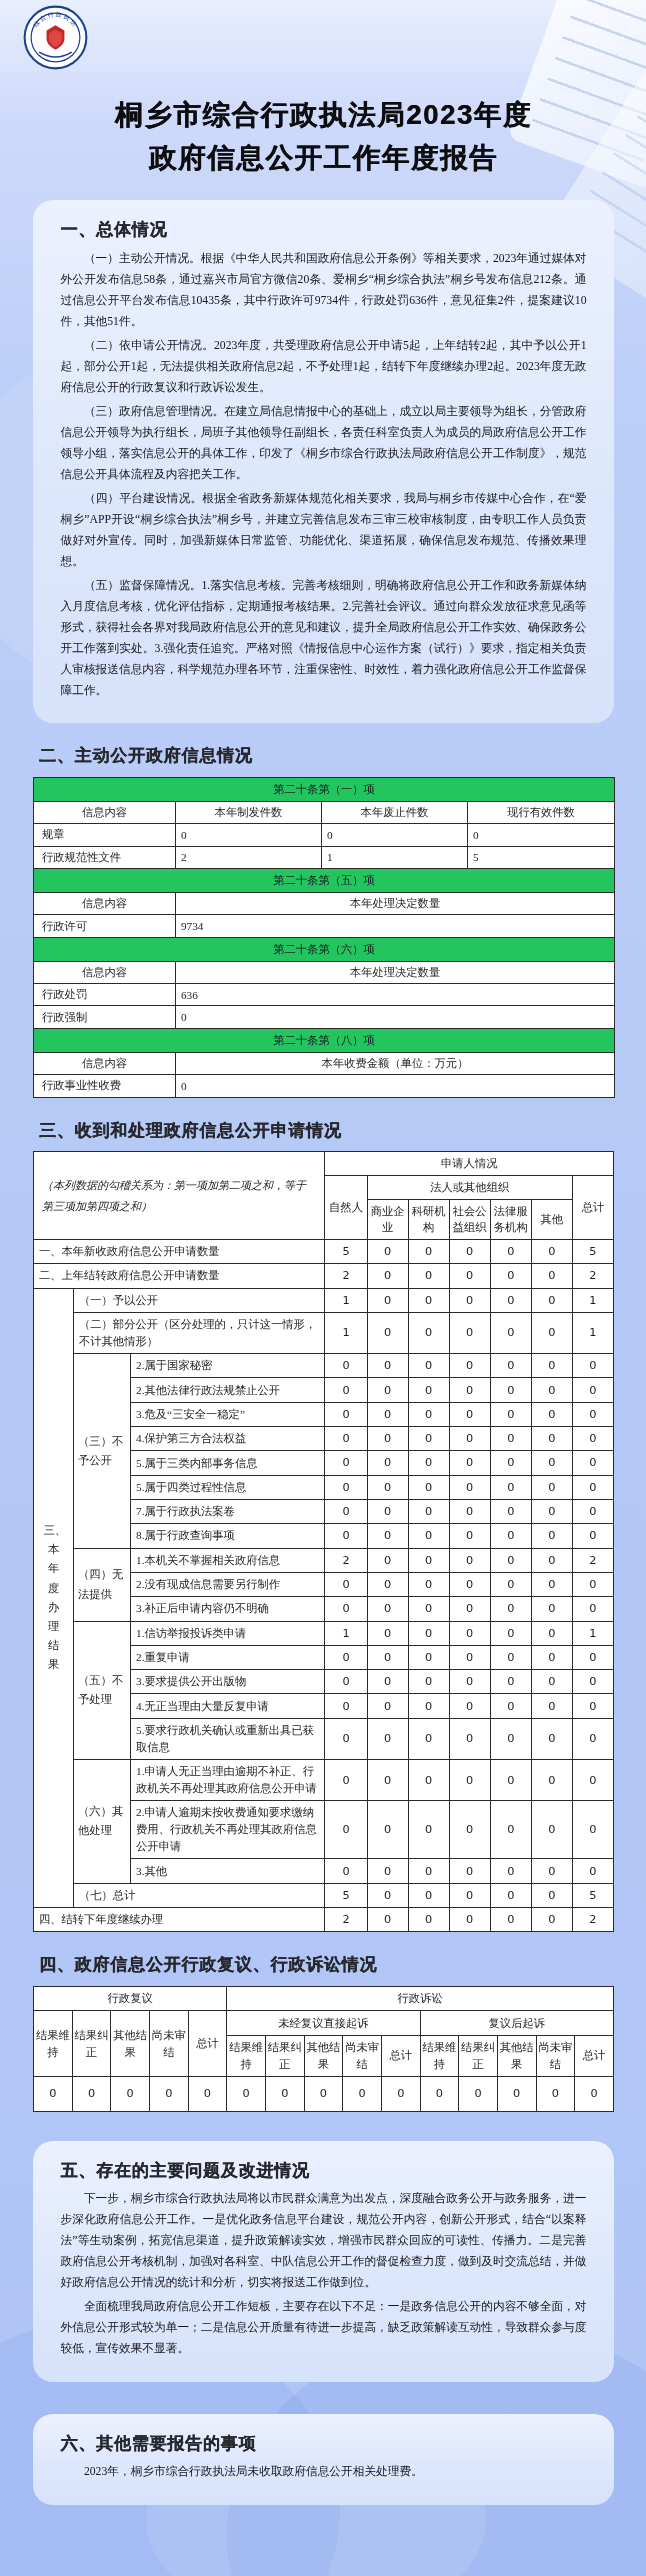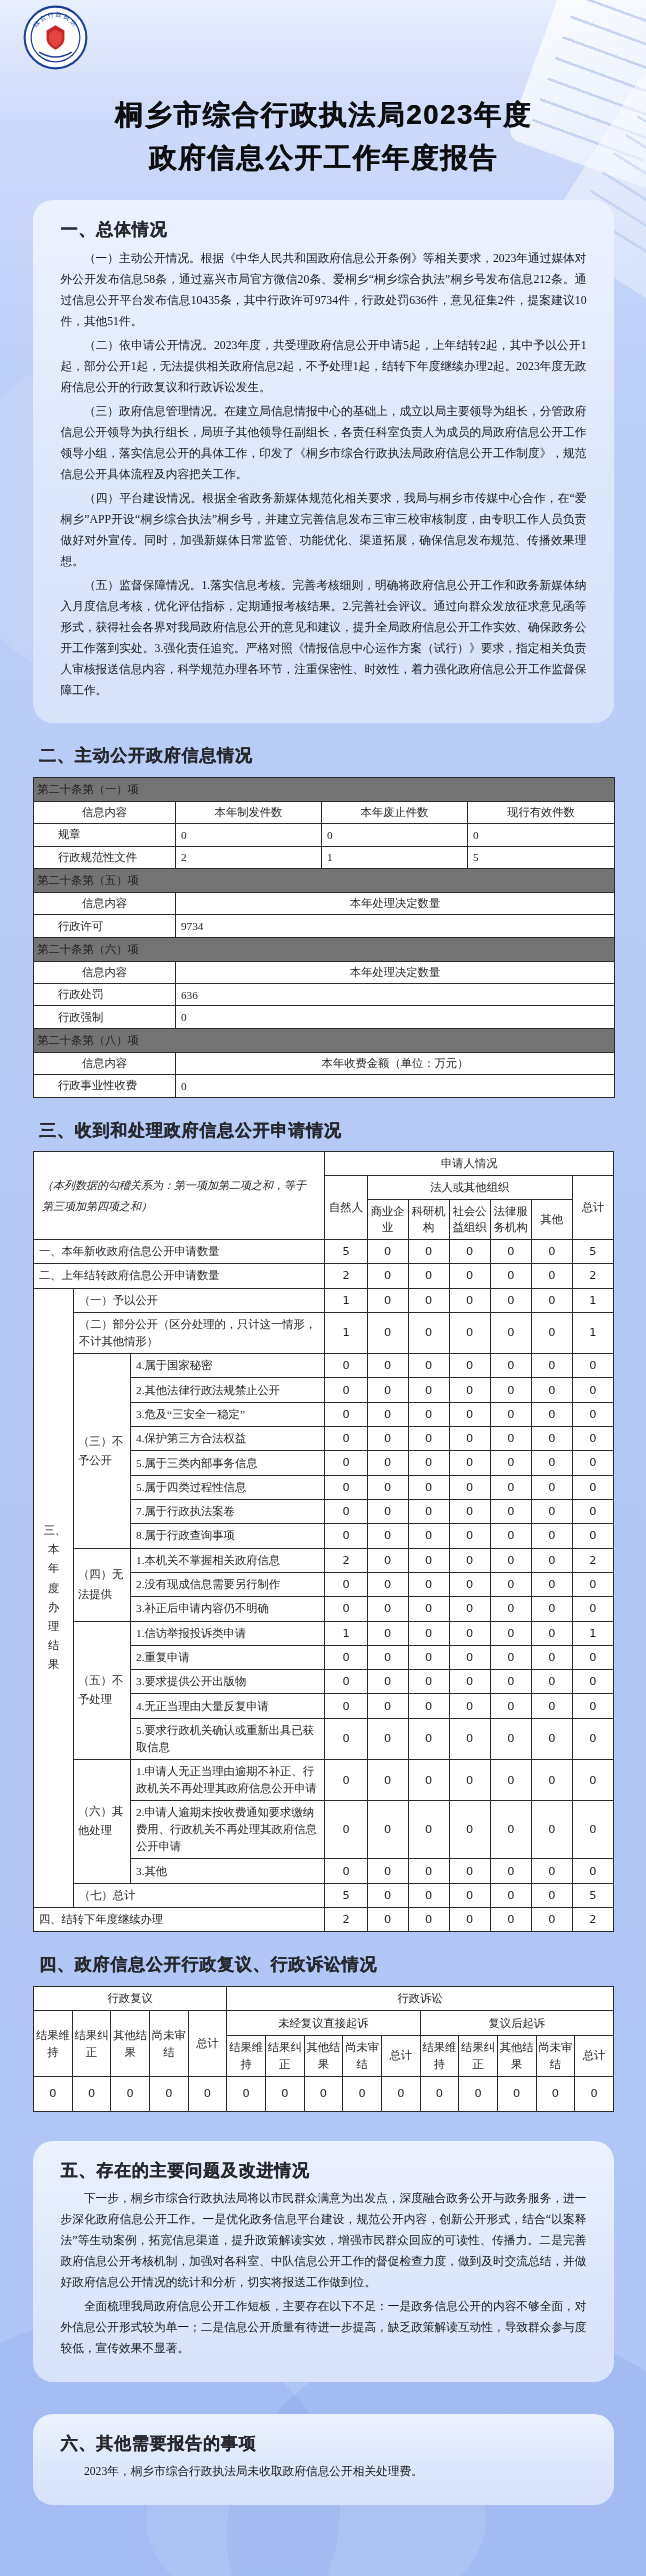--- a/index.html
+++ b/index.html
@@ -37,23 +37,23 @@
     font-size:17px;letter-spacing:0.8px;color:#27272e;margin:0 0 6.5px;
     text-shadow:0.4px 0 0 currentColor;}
   .plain-heading{margin:21px 0 9.7px 39px;}
   .body-para{font-size:11.7px;line-height:21px;text-align:justify;text-indent:2em;
     margin:3px 0;color:#15151c;}
   
   table{border-collapse:collapse;background:#ffffff;margin-left:33px;width:581px;
     table-layout:fixed;font-size:11.3px;color:#1c1c22;}
   td,th{border:0.8px solid #2a2a2a;padding:3.2px 4.9px;font-weight:normal;vertical-align:middle;
     word-break:break-all;}
-  .t-group{background:#737373;padding:4px 3.2px;}
+  .t-group{background:#22c55e;text-align:center;padding:4px 3.2px;}
   .t-colhead{text-align:center;}
-  .t-label{text-align:left;padding-left:24px;}
+  .t-label{text-align:left;padding-left:8px;}
   .t-val{text-align:left;padding-left:4.9px;}
   .req th{text-align:center;line-height:1.45;padding:3.2px 2.4px;}
   .req .note{font-style:italic;text-align:left;padding:6.5px 8px;line-height:1.9;
     font-size:11px;word-break:normal;}
   .req .lbl{text-align:left;padding:3.2px 4.9px;line-height:1.5;}
   .req .vlbl{text-align:center;padding:1.6px 9.7px;line-height:1.7;margin-left:15px;}
   .req .sublbl{text-align:left;padding:2.4px 4px;line-height:1.7;}
   .req .num,.lit .num{text-align:center;font-family:"DejaVu Sans","Liberation Sans",sans-serif;}
   .lit th{text-align:center;line-height:1.5;padding:3.2px 1.6px;}
   .lit td{padding:10.5px 1.6px;}
@@ -242,21 +242,21 @@
         <td class="num">1</td>
         <td class="num">0</td>
         <td class="num">0</td>
         <td class="num">0</td>
         <td class="num">0</td>
         <td class="num">0</td>
         <td class="num">1</td>
       </tr>
       <tr>
         <td rowspan="8" class="sublbl">（三）不予公开</td>
-        <td class="lbl">4.属于国家秘密</td>
+        <td class="lbl">2.属于国家秘密</td>
         <td class="num">0</td>
         <td class="num">0</td>
         <td class="num">0</td>
         <td class="num">0</td>
         <td class="num">0</td>
         <td class="num">0</td>
         <td class="num">0</td>
       </tr>
       <tr>
         <td class="lbl">2.其他法律行政法规禁止公开</td>

